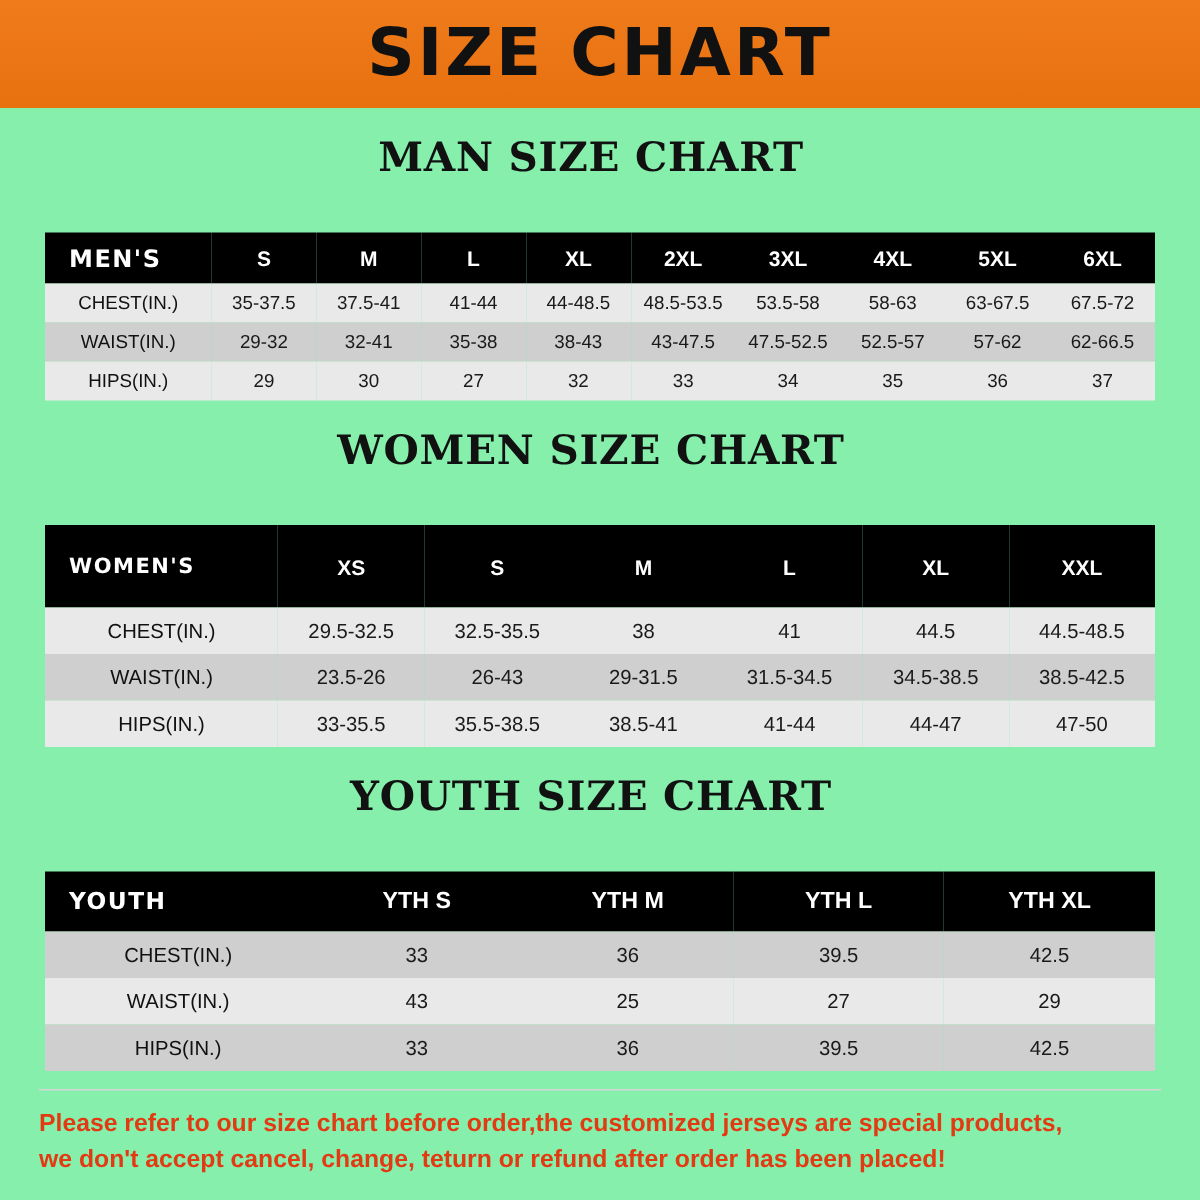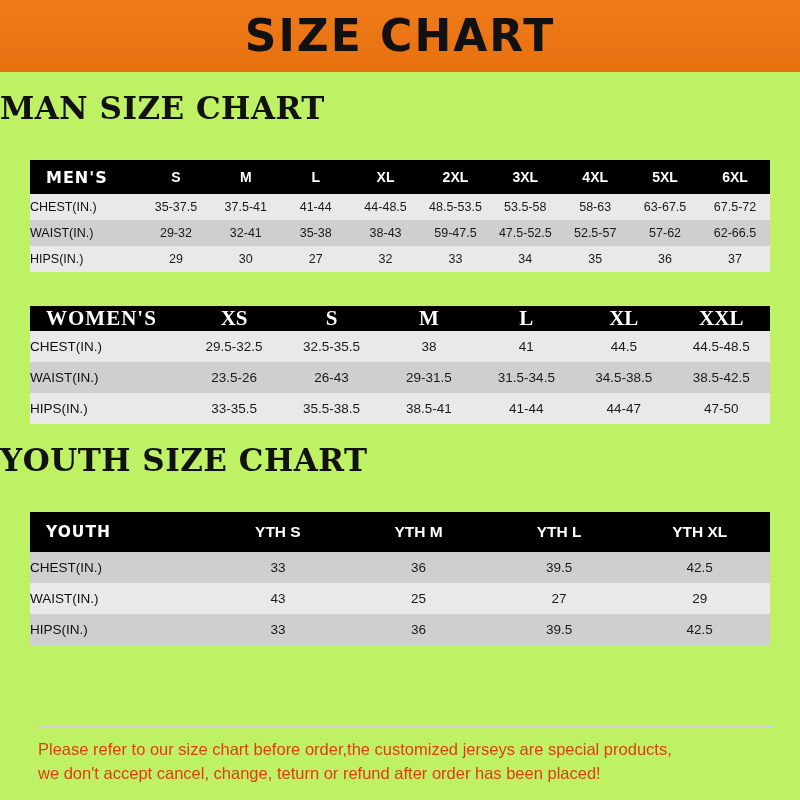--- a/index.html
+++ b/index.html
@@ -10,21 +10,21 @@
     width: 800px;
     height: 800px;
     background: #ffffff;
     font-family: "Liberation Sans", sans-serif;
     overflow: hidden;
   }
   .page {
     width: 800px;
     height: 800px;
     position: relative;
-    background: #bef264;
+    background: #86efac;
     box-sizing: border-box;
   }
   
   .banner {
     height: 72px;
     background: #ea7317;
     background: linear-gradient(180deg, #ef7b1b 0%, #e8710f 100%);
     display: flex;
     align-items: center;
     justify-content: center;
@@ -34,23 +34,24 @@
     font-family: "DejaVu Sans", sans-serif;
     font-weight: bold;
     font-size: 44px;
     letter-spacing: 2px;
     color: #111;
     text-transform: uppercase;
     line-height: 1;
   }
   
   .section-title {
+    text-align: center;
     font-family: "DejaVu Serif", serif;
     font-weight: bold;
-    font-size: 31px;
+    font-size: 27px;
     color: #111;
     letter-spacing: 0.5px;
     margin: 18px 12px 12px 0;
   }
   
   .table-wrap {
     margin: 0 30px;
   }
   table {
     width: 100%;
@@ -78,44 +79,45 @@
   thead td.rowlabel {
     text-align: left;
     padding-left: 16px;
     font-size: 16px;
     letter-spacing: 1px;
     font-family: "DejaVu Sans", sans-serif;
   }
   tbody tr.light td { background: #e9e9e9; }
   tbody tr.dark td { background: #cfcfcf; }
   tbody td.rowlabel {
-    text-align: left;
+    text-align: center;
     font-size: 12.5px;
     color: #111;
   }
   
   table.men col.c0 { width: 15%; }
   
   table.women col.c0 { width: 21%; }
   
   table.youth col.c0 { width: 24%; }
 
   table.women thead td, table.women tbody td { font-size: 13.5px; height: 31px; }
-  table.women thead td { height: 24px; font-size: 21px; font-family: Liberation Serif, serif; }
+  table.women thead td { height: 55px; font-size: 14px; }
   table.youth thead td, table.youth tbody td { font-size: 13.5px; height: 31px; }
   table.youth thead td { height: 40px; font-size: 15.5px; }
 
   
   .footer {
     position: absolute;
-    left: 12px;
+    left: 0;
     right: 0;
     bottom: 0;
     padding: 10px 26px 14px 26px;
     box-sizing: border-box;
+    font-weight: bold;
   }
   .footer-rule {
     height: 1px;
     background: #d6d6d6;
     margin-bottom: 10px;
   }
   .footer-text {
     color: #e23b13;
     font-size: 16.5px;
     line-height: 1.5;
@@ -172,21 +174,21 @@
           <td>58-63</td>
           <td>63-67.5</td>
           <td>67.5-72</td>
         </tr>
         <tr class="dark">
           <td class="rowlabel">WAIST(IN.)</td>
           <td>29-32</td>
           <td>32-41</td>
           <td>35-38</td>
           <td>38-43</td>
-          <td>59-47.5</td>
+          <td>43-47.5</td>
           <td>47.5-52.5</td>
           <td>52.5-57</td>
           <td>57-62</td>
           <td>62-66.5</td>
         </tr>
         <tr class="light">
           <td class="rowlabel">HIPS(IN.)</td>
           <td>29</td>
           <td>30</td>
           <td>27</td>
@@ -194,20 +196,21 @@
           <td>33</td>
           <td>34</td>
           <td>35</td>
           <td>36</td>
           <td>37</td>
         </tr>
       </tbody>
     </table>
   </div>
 
+  <div class="section-title">WOMEN SIZE CHART</div>
   <div class="table-wrap">
     <table class="women">
       <colgroup>
         <col class="c0">
           <col>
           <col>
           <col>
           <col>
           <col>
           <col>

